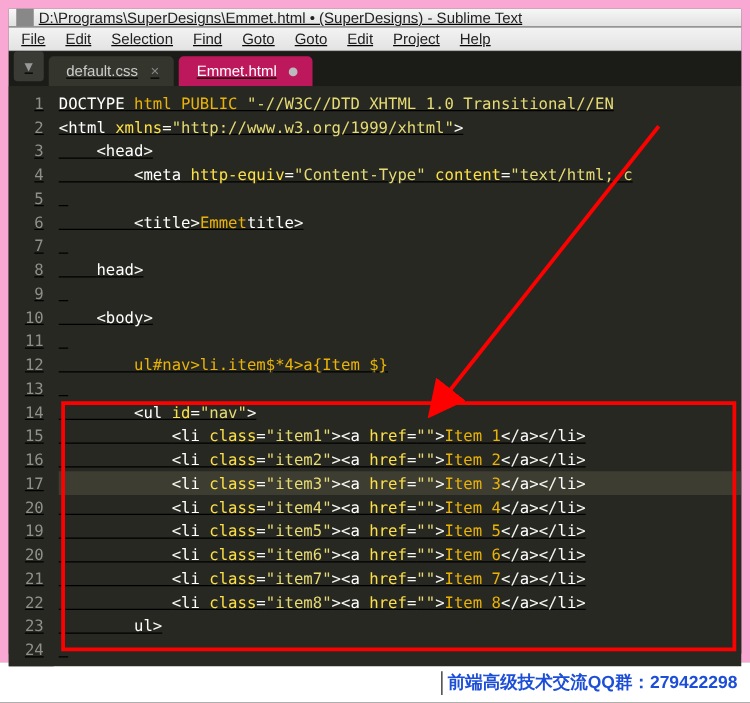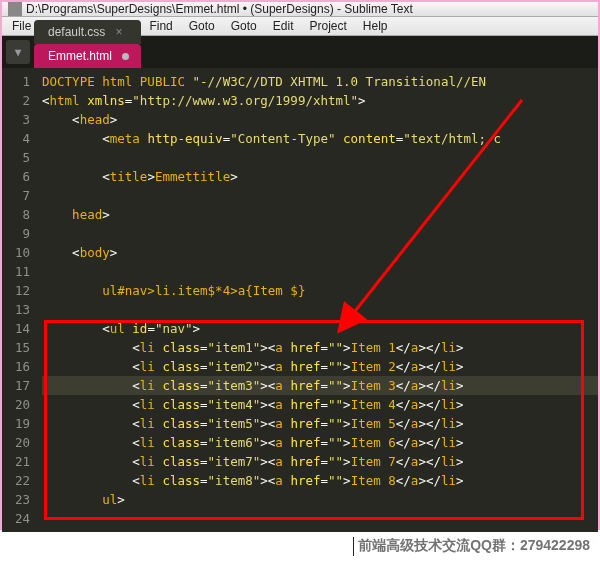--- a/index.html
+++ b/index.html
@@ -1,39 +1,39 @@
 <!DOCTYPE html>
 <html><head>
 <meta charset="utf-8">
 <style>
   * { margin: 0; padding: 0; box-sizing: border-box; }
   body { width: 600px; height: 562px; background: #fff; font-family: Consolas, monospace; font-size: 13px; overflow: hidden; position: relative; }
-  .window { width: 600px; height: 530px; background: #272822; display: flex; flex-direction: column; border: 2px solid #f9a8d4; }
+  .window { width: 600px; height: 530px; background: #272822; display: flex; flex-direction: column; border: 7px solid #f9a8d4; text-decoration: underline; }
   .titlebar { height: 22px; background: linear-gradient(#f7f7f7,#e1e1e1); display: flex; align-items: center; padding: 0 6px; font-family: "Segoe UI", Arial, sans-serif; font-size: 12px; color: #222; border-bottom: 1px solid #aaa; }
   .titlebar-icon { width: 14px; height: 14px; margin-right: 4px; background: #888; }
   .menubar { height: 20px; background: linear-gradient(#f3f3f3,#e3e3e3); display: flex; padding: 0 2px; font-family: "Segoe UI", Arial, sans-serif; font-size: 12px; color: #222; border-bottom: 1px solid #aaa; }
   .menubar span { padding: 2px 8px; cursor: default; }
   .tabbar { height: 32px; background: #1b1c17; display: flex; align-items: flex-end; padding: 0 4px; }
   .tab-ctrl { width: 24px; height: 24px; margin: 0 4px 4px 0; background: #3a3b35; border-radius: 3px; display: flex; align-items: center; justify-content: center; color: #999; font-size: 11px; }
   .tab { padding: 5px 12px 5px 14px; margin-right: 4px; background: #34352d; color: #ccc; font-size: 12px; font-family: Arial, sans-serif; border-radius: 4px 4px 0 0; display: flex; align-items: center; gap: 10px; }
   .tab.active { background: #be185d; color: #fff; }
   .tab-close { font-size: 12px; color: #888; }
   .tab-dirty { width: 7px; height: 7px; border-radius: 50%; background: #bbb; display: inline-block; }
   .editor { flex: 1; display: flex; background: #272822; position: relative; }
   .gutter { width: 36px; background: #272822; text-align: right; padding: 4px 8px 4px 0; color: #8f908a; font-size: 12.5px; line-height: 19px; }
   .code { flex: 1; padding: 4px 0 4px 4px; font-size: 12.5px; line-height: 19px; white-space: pre; color: #f8f8f2; overflow: hidden; position: relative; }
-  .t-tag { color: #eab308; }
+  .t-tag { color: #ffffff; }
   .t-attr { color: #fde047; }
   .t-str { color: #e6db74; }
   .t-punc { color: #f8f8f2; }
   .t-text { color: #eab308; }
   .ln-active { background: #3e3d32; display: inline-block; width: 100%; }
   .redbox { position: absolute; border: 3px solid #ff0000; pointer-events: none; }
   .arrow { position: absolute; pointer-events: none; }
-  .footer { width: 600px; height: 32px; background: #fff; display: flex; align-items: center; justify-content: flex-end; padding: 0 10px; font-family: "Microsoft YaHei", Arial, sans-serif; font-size: 14px; font-weight: 700; color: #737373; }
+  .footer { width: 600px; height: 32px; background: #fff; display: flex; align-items: center; justify-content: flex-end; padding: 0 10px; font-family: "Microsoft YaHei", Arial, sans-serif; font-size: 14px; font-weight: 700; color: #1d4ed8; }
   .divider { border-right: 1px solid #222; height: 19px; margin: 0 4px; }
 </style>
 </head>
 <body>
 
 <div class="window">
   <div class="titlebar">
     <span class="titlebar-icon"></span>
     <span>D:\Programs\SuperDesigns\Emmet.html • (SuperDesigns) - Sublime Text</span>
   </div>
@@ -43,21 +43,21 @@
       <span>Selection</span>
       <span>Find</span>
       <span>Goto</span>
       <span>Goto</span>
       <span>Edit</span>
       <span>Project</span>
       <span>Help</span>
     </div>
   <div class="tabbar">
     <div class="tab-ctrl">▼</div>
-    <div id="tabs" style="display: flex; flex-direction: column;">
+    <div id="tabs" style="display: flex;">
         <div class="tab">
           <span>default.css</span>
           <span class="tab-close">×</span>
         </div>
         <div class="tab active">
           <span>Emmet.html</span>
           <span class="tab-dirty"></span>
         </div>
       </div>
   </div>

